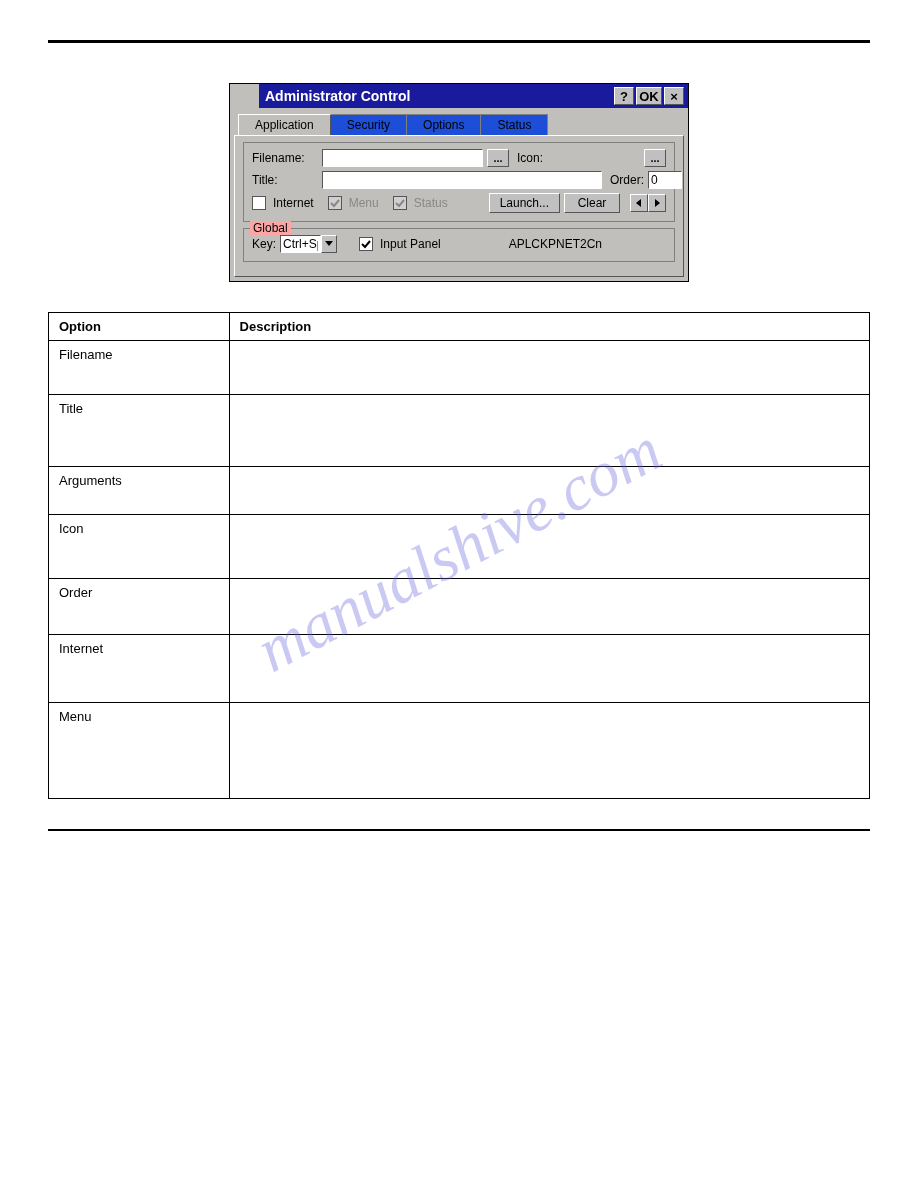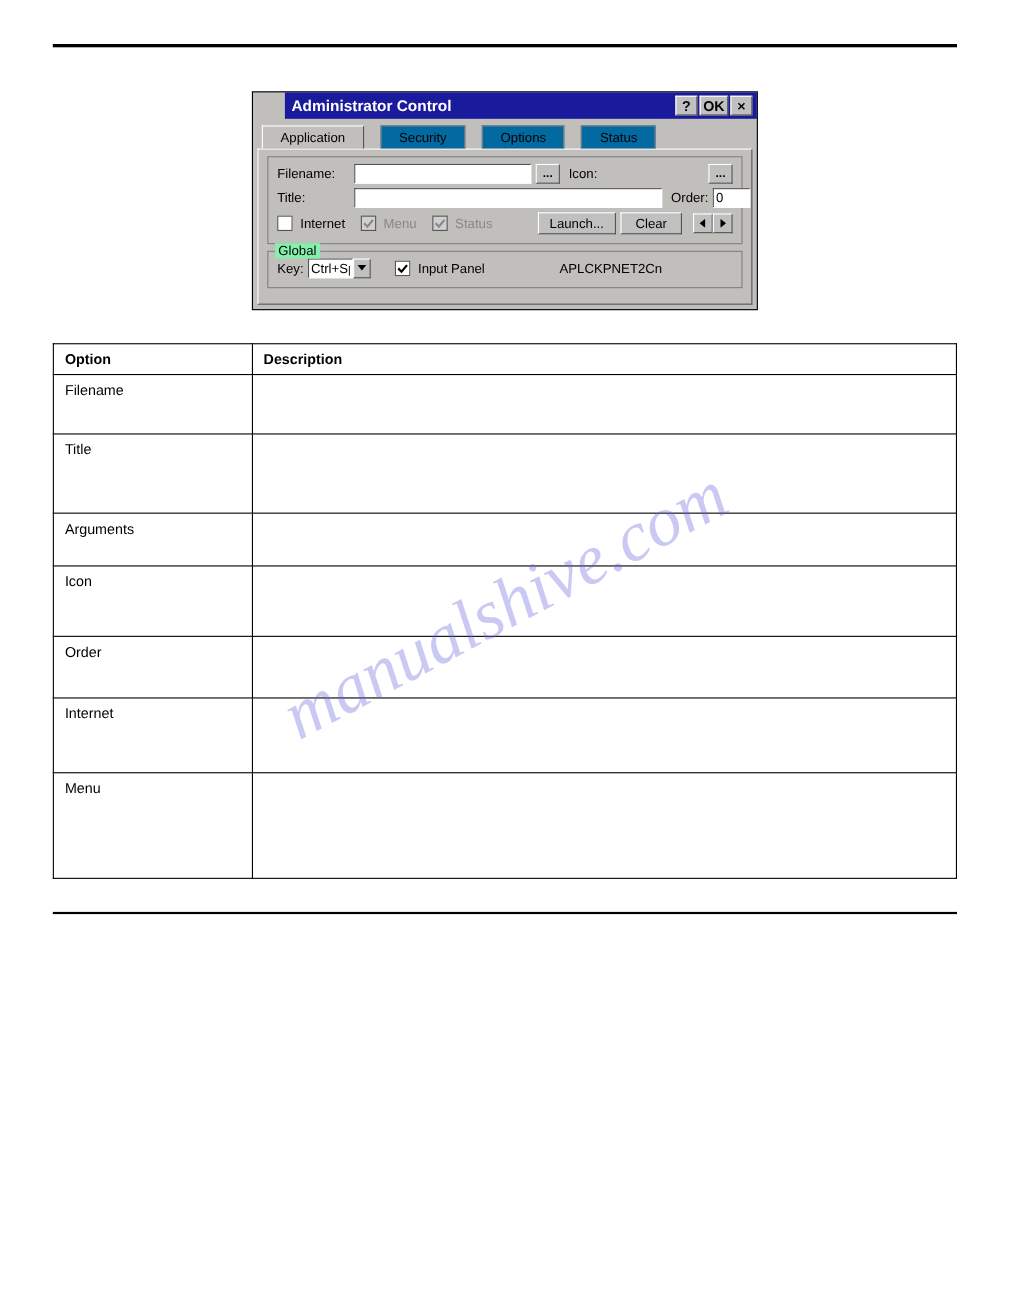--- a/index.html
+++ b/index.html
@@ -10,27 +10,27 @@
 
 
 .dialog-wrap { display: flex; justify-content: center; margin-bottom: 30px; }
 .dialog { width: 460px; border: 1px solid #000; background: #c0bfbc; }
 .titlebar { background: #1a1a9c; color: #fff; padding: 3px 4px; display: flex; align-items: center; justify-content: space-between; margin-left: 29px; }
 .titlebar-text { font-weight: bold; font-size: 14px; padding-left: 2px; }
 .titlebar-buttons { display: flex; gap: 2px; }
 .tb-btn { width: 20px; height: 18px; background: #c0c0c0; border: 1px solid #fff; border-right-color: #555; border-bottom-color: #555; color: #000; font-size: 13px; font-weight: bold; display: flex; align-items: center; justify-content: center; cursor: pointer; line-height: 1; }
 .tb-btn.ok { width: 26px; }
 
-.tabs { display: flex; padding: 4px 4px 0 8px; gap: 16px; margin-top: 2px; }
-.tab { padding: 3px 16px; background: #0369a1; border: 1px solid #808080; border-bottom: none; font-size: 12px; position: relative; margin-right: -1px; color:#000; }
+.tabs { display: flex; padding: 4px 4px 0 8px; gap: 0; margin-top: 2px; }
+.tab { padding: 3px 16px; background: #1d4ed8; border: 1px solid #808080; border-bottom: none; font-size: 12px; position: relative; margin-right: -1px; color:#000; }
 .tab.active { background: #c0bfbc; border-color: #fff #555 #c0bfbc #fff; z-index: 2; }
 
 .panel { margin: 0 4px 4px 4px; padding: 6px 8px 8px 8px; border: 1px solid #fff; border-right-color: #555; border-bottom-color: #555; }
 .fieldset { border: 1px solid #808080; padding: 6px 8px 8px 8px; margin-bottom: 6px; position: relative; }
-.fieldset-legend { position: absolute; top: -8px; left: 6px; background: #86efac; padding: 0 3px; font-size: 12px; }
+.fieldset-legend { position: absolute; top: -8px; left: 6px; background: #fca5a5; padding: 0 3px; font-size: 12px; }
 
 .row { display: flex; align-items: center; margin-bottom: 4px; gap: 4px; }
 .lbl { font-size: 12px; min-width: 66px; }
 .lbl-short { font-size: 12px; }
 .txt { background: #fff; border: 1px solid #555; border-right-color:#fff; border-bottom-color:#fff; height: 18px; padding: 0 2px; font-size: 12px; }
 .txt.filename { flex: 1; }
 .txt.title { flex: 0 0 280px; }
 .txt.args { flex: 0 0 280px; }
 .txt.order { width: 34px; }
 .btn-mini { width: 22px; height: 18px; background: #c0c0c0; border: 1px solid #fff; border-right-color:#555; border-bottom-color:#555; font-size: 11px; font-weight:bold; display:flex;align-items:center;justify-content:center;cursor:pointer; }

